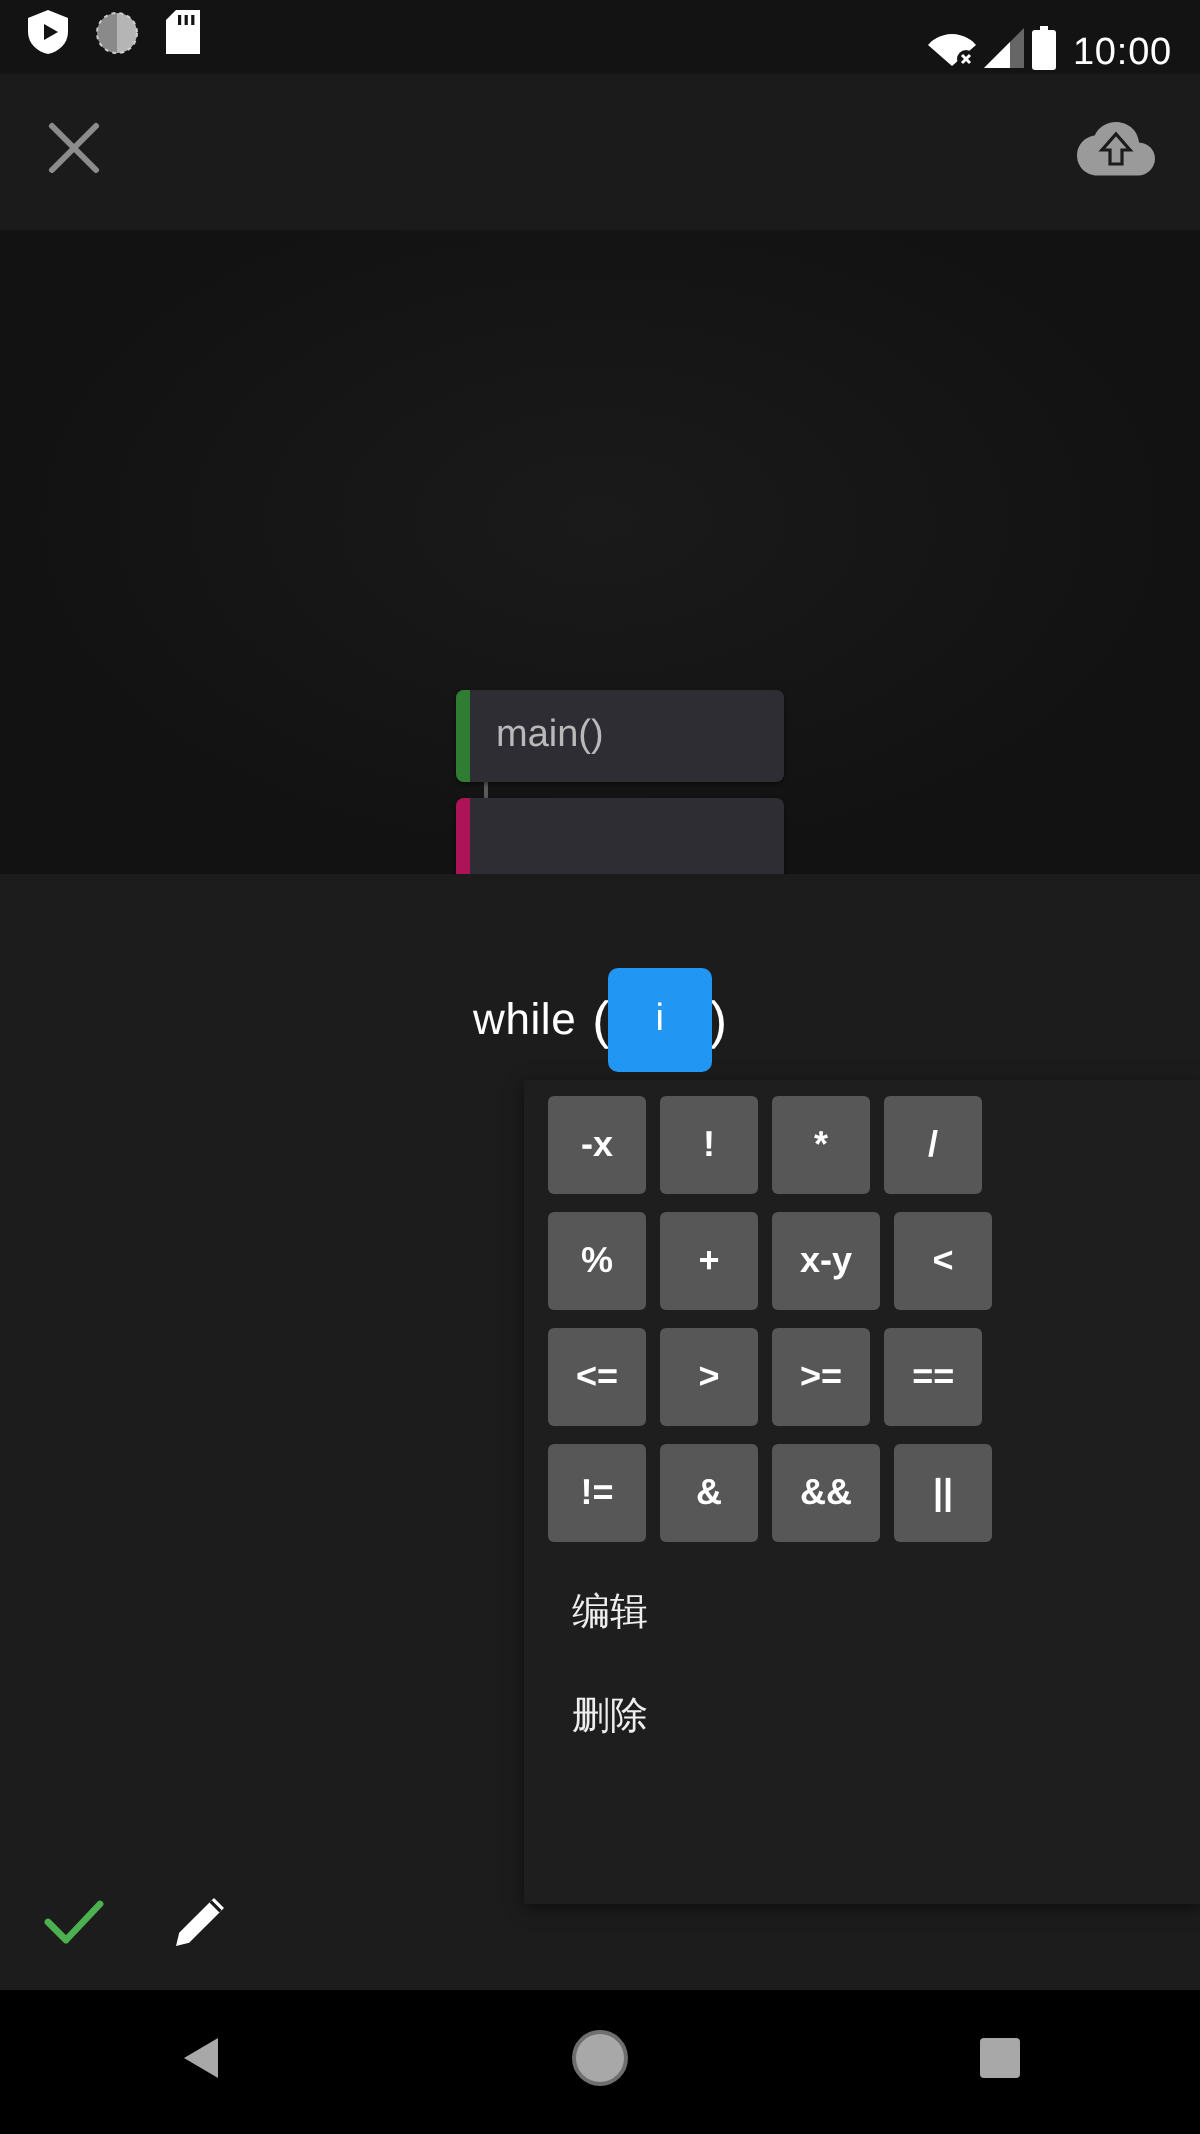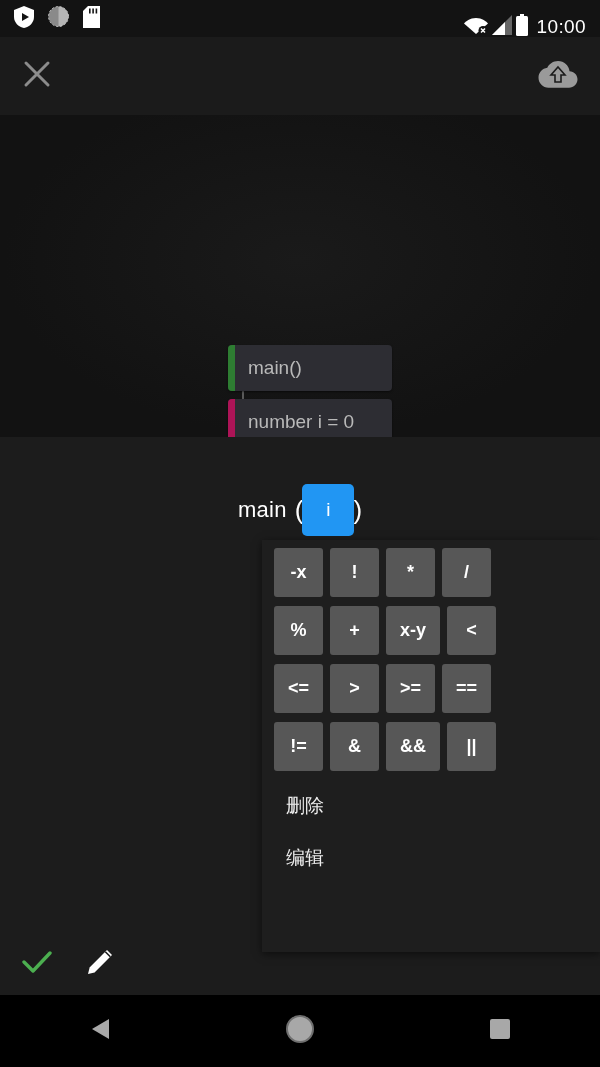--- a/index.html
+++ b/index.html
@@ -192,29 +192,28 @@
 
   <div class="canvas">
     <div class="blocks">
       <div class="block">
         <span class="accent" style="background:#2E7D32"></span>
         <span class="label">main()</span>
       </div>
       <div class="connector"></div>
       <div class="block">
         <span class="accent" style="background:#AD1457"></span>
-        <span class="label">number i = 0</span>
       </div>
     </div>
   </div>
 
   <div class="scrim"></div>
 
   <div class="expr">
-    <span class="expr-text">main</span>
+    <span class="expr-text">while</span>
     <span class="expr-paren" style="margin:0 5px 0 8px;">(</span>
     <span class="expr-slot" style="background:#2196F3;">i</span>
     <span class="expr-paren" style="margin:0 0 0 5px;">)</span>
   </div>
 
   <div class="popup">
     <div class="op-grid">
       <div class="op-row">
         <button class="op-btn">-x</button>
         <button class="op-btn">!</button>
@@ -233,22 +232,22 @@
         <button class="op-btn">&gt;=</button>
         <button class="op-btn">==</button>
       </div>
       <div class="op-row">
         <button class="op-btn">!=</button>
         <button class="op-btn">&amp;</button>
         <button class="op-btn">&amp;&amp;</button>
         <button class="op-btn">||</button>
       </div>
     </div>
+    <div class="menu-item">编辑</div>
     <div class="menu-item">删除</div>
-    <div class="menu-item">编辑</div>
   </div>
 
   <div class="actionbar">
     <div class="act-btn">
       <span>
         <svg width="30" height="26" viewBox="0 0 30 26">
           <path d="M2 13 L11 22 L28 4" stroke="#4CAF50" stroke-width="3.4" fill="none" stroke-linecap="round" stroke-linejoin="round"></path>
         </svg>
       </span>
     </div>

